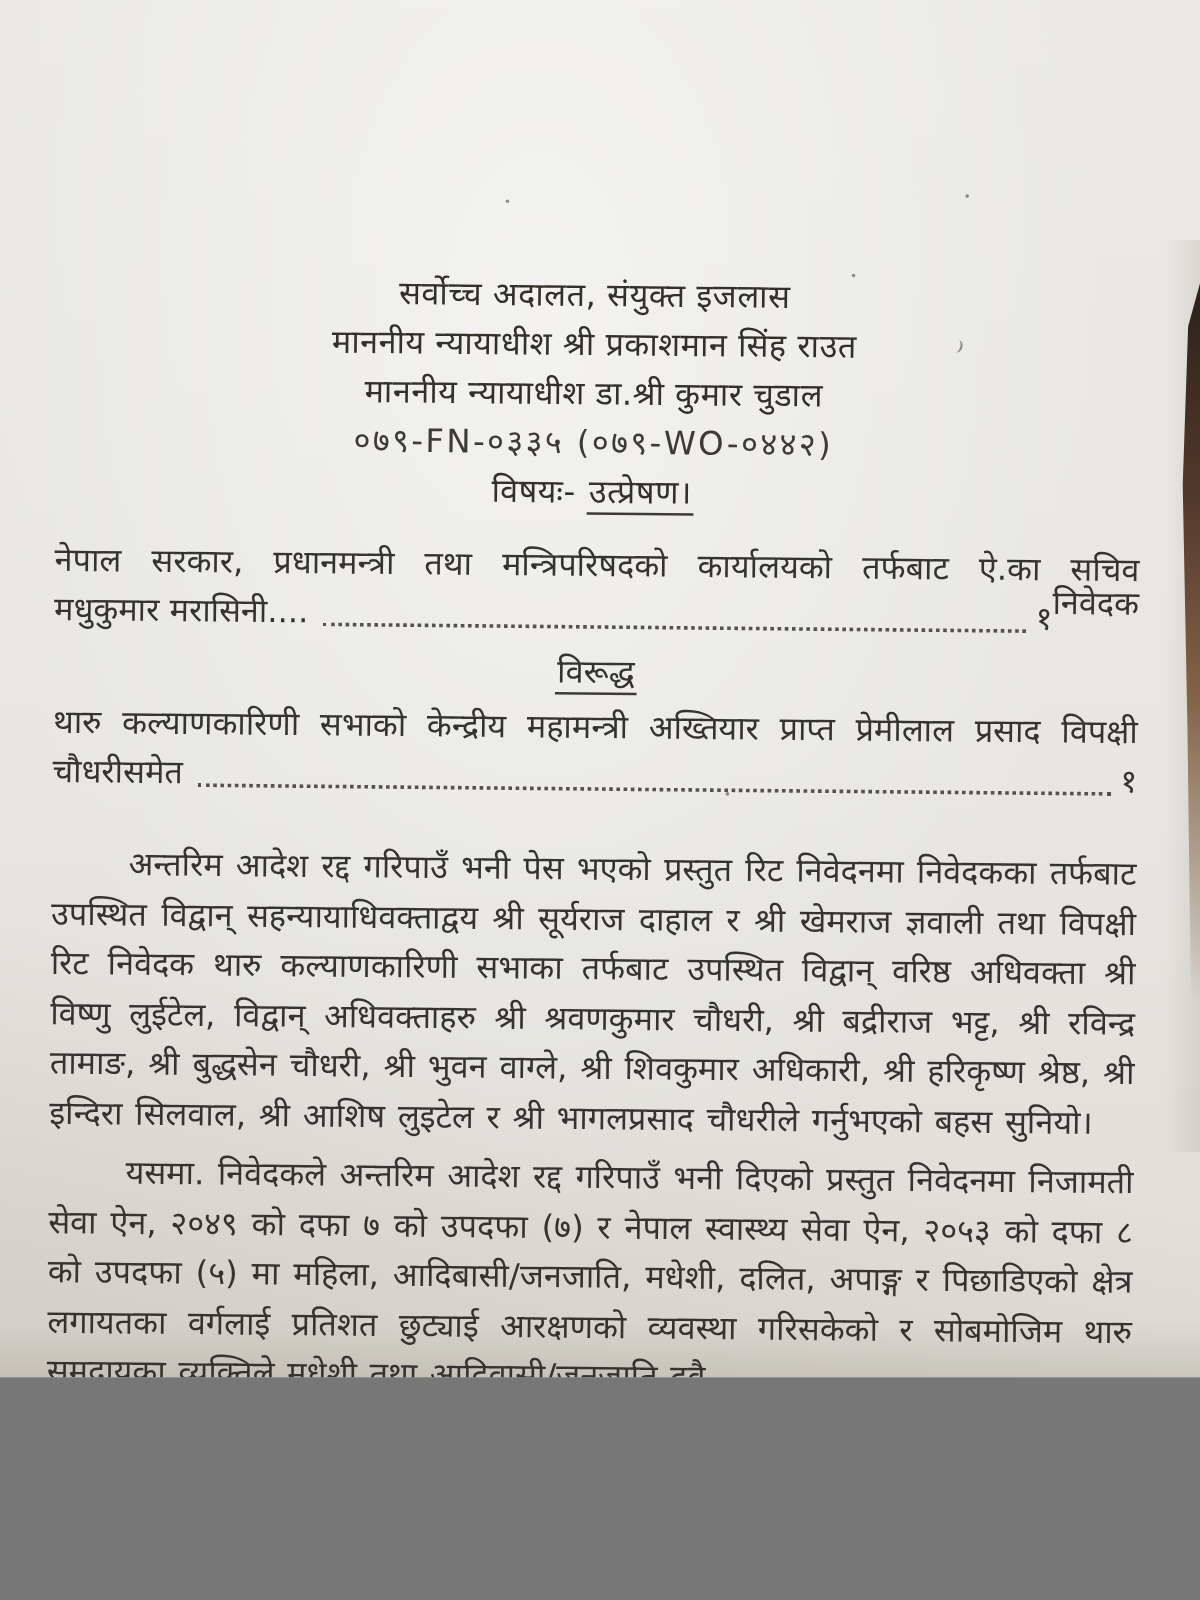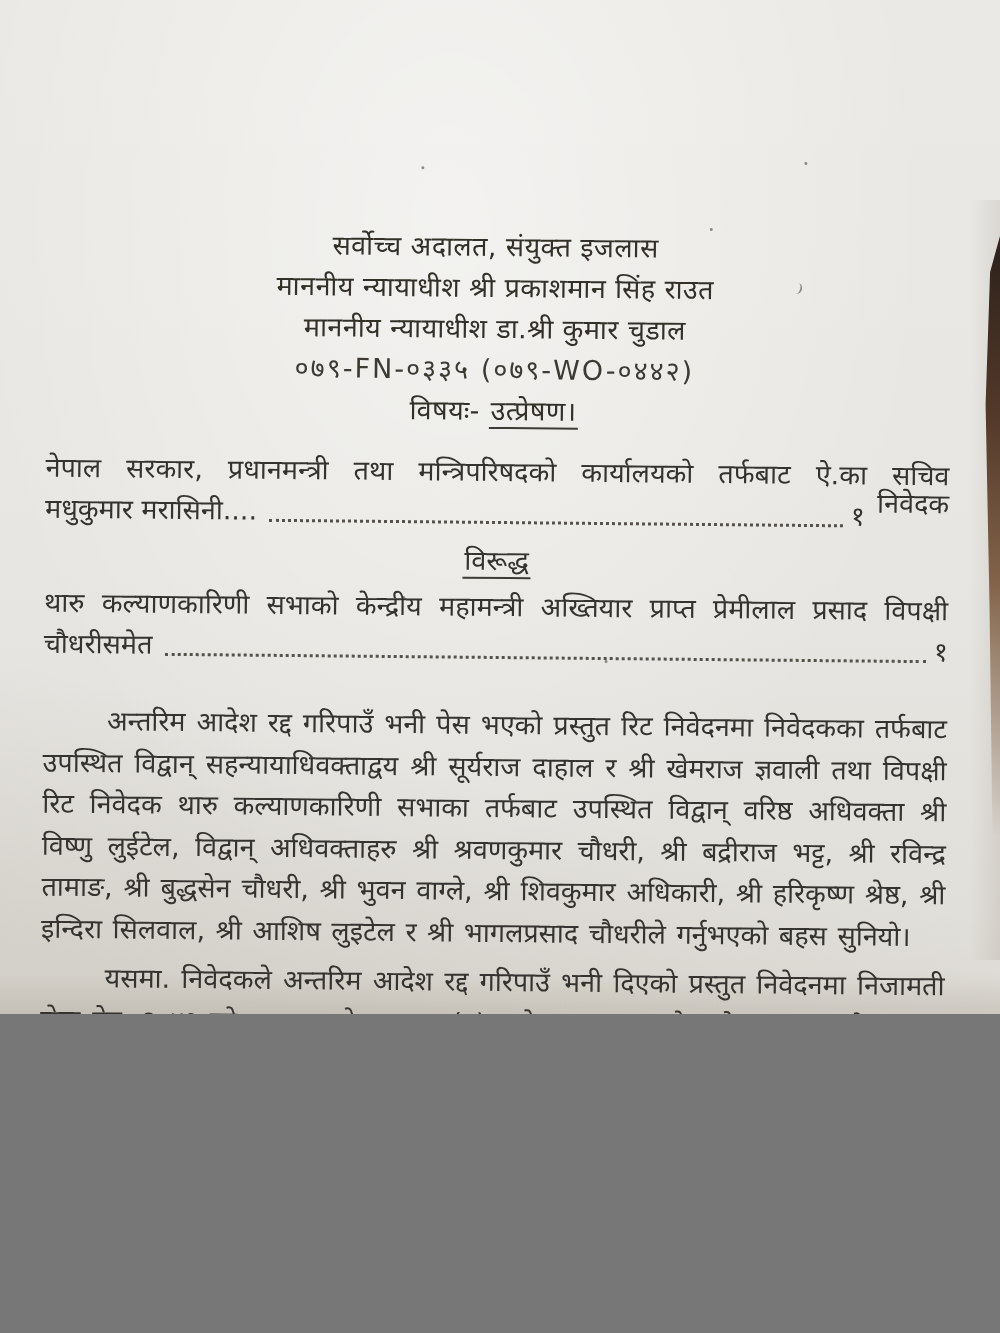--- a/index.html
+++ b/index.html
@@ -1,19 +1,19 @@
 <!DOCTYPE html>
 <html><head>
 <meta charset="utf-8">
 <title>Scanned court document</title>
 <style>
   html,body { margin:0; padding:0; background:#777; }
   .page {
     position:relative;
-    width:1000px; height:1014px;
+    width:1000px; height:1148px;
     margin:0 auto;
     background:
       radial-gradient(ellipse at 45% 22%, rgba(255,255,255,0.45), rgba(255,255,255,0) 62%),
       linear-gradient(195deg, rgba(0,0,0,0) 72%, rgba(104,92,72,0.10) 94%),
       linear-gradient(0deg, rgba(112,97,76,0.14), rgba(0,0,0,0) 4%),
       linear-gradient(180deg, #eae9e5 0%, #e7e6e2 55%, #dfddd7 100%);
     overflow:hidden;
     font-family:"DejaVu Sans", sans-serif;
     color:#35332f;
   }
@@ -35,21 +35,21 @@
             font-size:27px; line-height:41px; letter-spacing:.4px; color:#323029; }
   .case-number { letter-spacing:2px; color:#3c3a33; }
   .underline { border-bottom:2px solid #3d3b34; padding:0 2px 1px; }
 
   .parties { position:absolute; top:451px; left:50px; right:46px; font-size:27px; line-height:41px; }
   .jline { text-align:justify; text-align-last:justify; }
   .leader-line { display:flex; align-items:flex-end; }
   .leader-line .name { white-space:nowrap; }
   .leader { flex:1; border-bottom:3px dotted #55524b; margin:0 8px 9px 12px; }
   .serial { white-space:nowrap; }
-  .role { margin-left:12px; position:relative; top:-13px; white-space:nowrap; }
+  .role { position:relative; top:-13px; white-space:nowrap; }
   .versus-wrap { text-align:center; margin:7px 0 5px; }
 
   .body-text { position:absolute; top:704px; left:50px; right:46px;
                font-size:27px; line-height:41.5px; }
   .para { text-align:justify; text-indent:64px; margin:0 0 8px 0; word-spacing:2px; }
 
   .sig-layer { position:absolute; inset:0; pointer-events:none; }
 
   .speck { position:absolute; width:3px; height:3px; border-radius:50%;
            background:rgba(58,54,48,0.55); }

